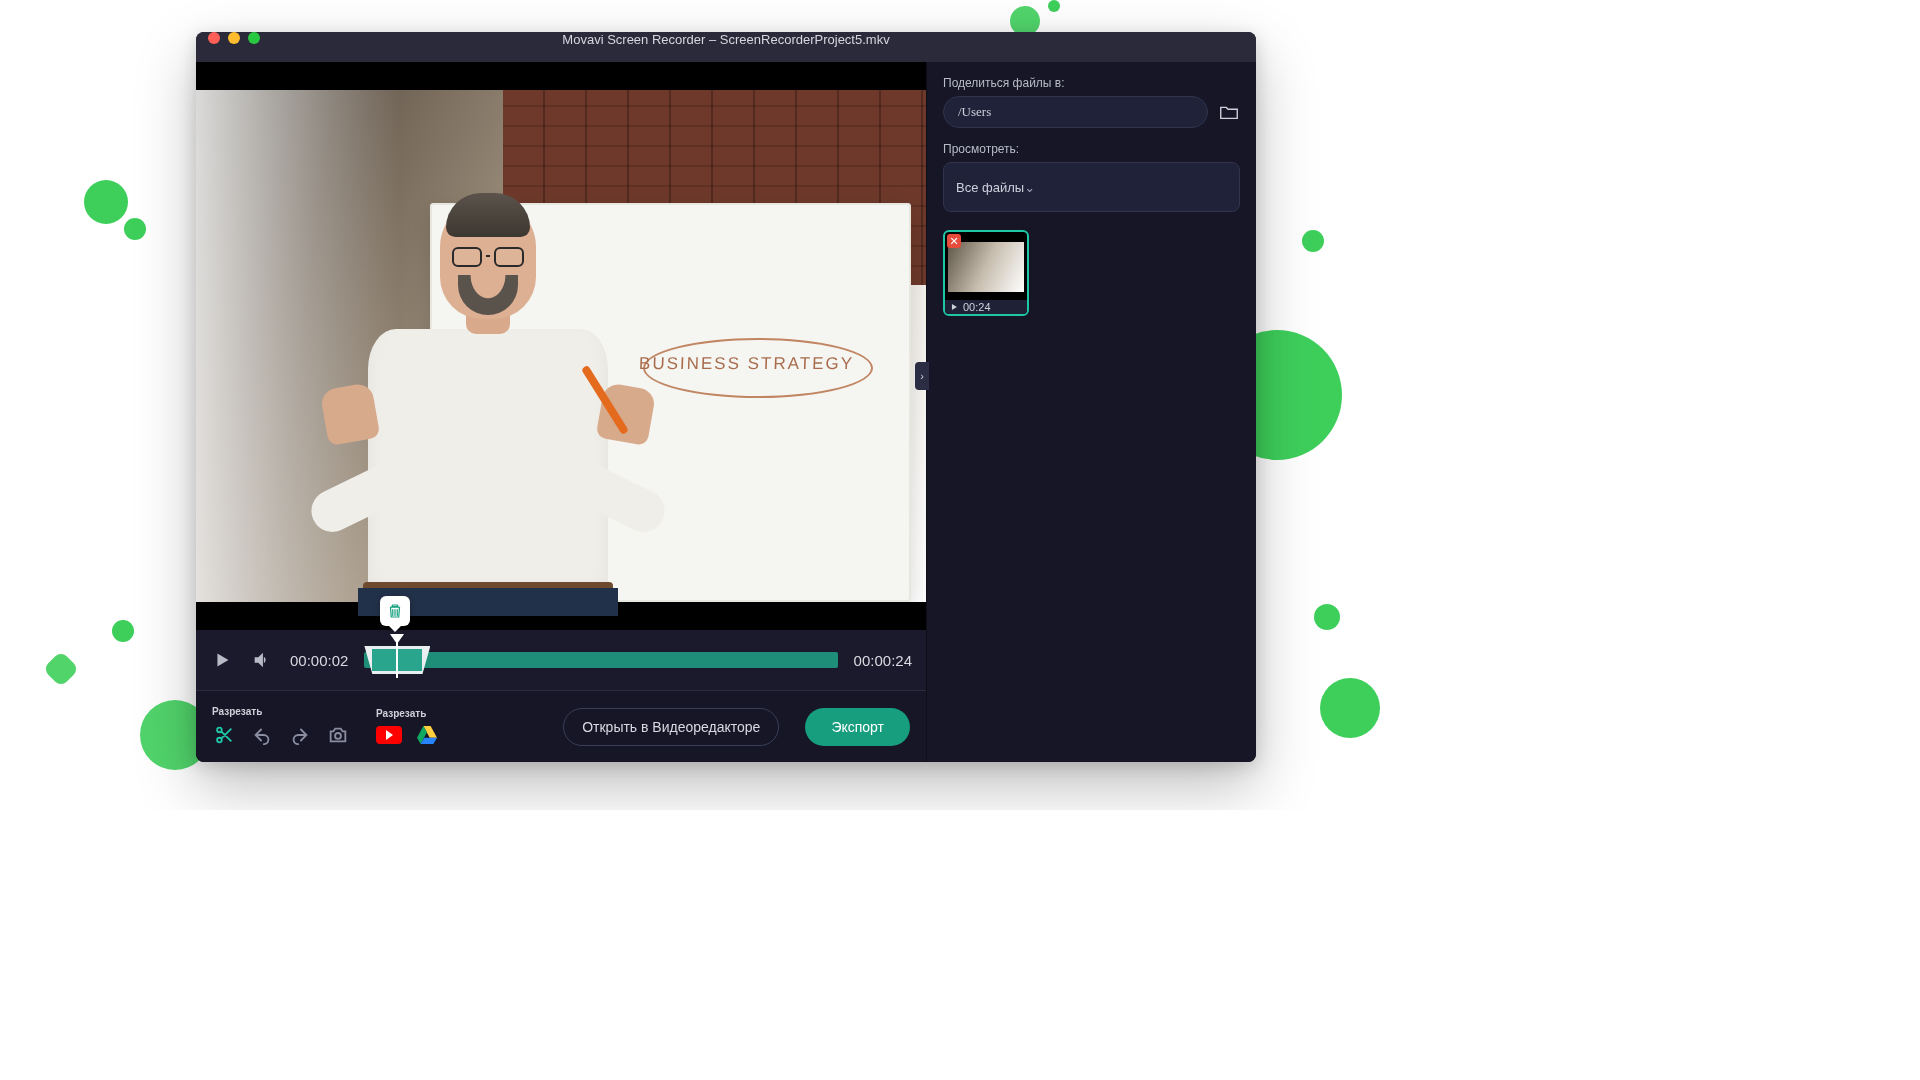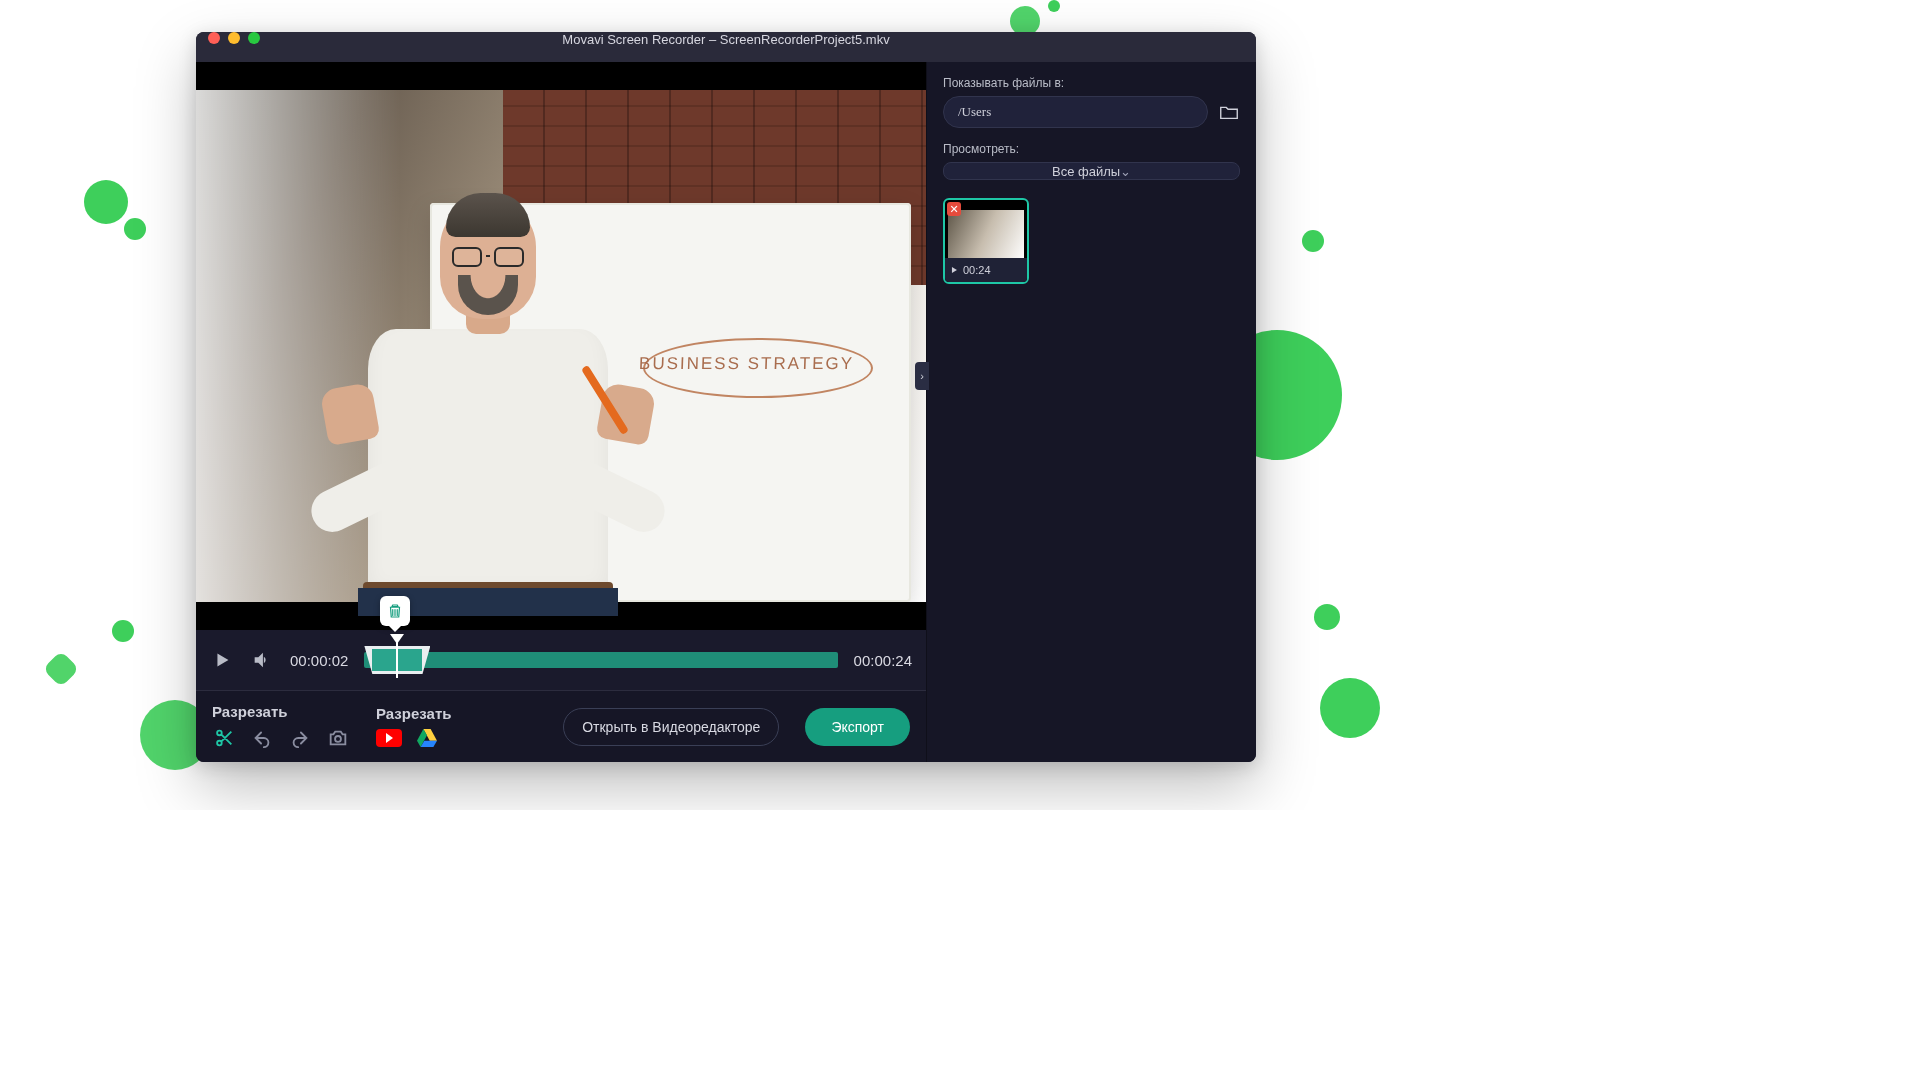--- a/index.html
+++ b/index.html
@@ -214,21 +214,21 @@
   }
 
   .bottom {
     border-top:1px solid #2c2c3e;
     height: 72px;
     background:#161626;
     display:flex; align-items:center; padding:0 16px;
     gap: 26px;
   }
   .group { display:flex; flex-direction:column; gap:6px;}
-  .group-label { color:#cfd0da; font-size:15px; font-weight:600;}
+  .group-label { color:#cfd0da; font-size:10px; font-weight:600;}
   .group-icons{ display:flex; gap:14px; align-items:center;}
   .tool { width:24px; height:24px; color:#8a8da0; display:flex; align-items:center; justify-content:center; cursor:pointer;}
   .tool.accent { color:#1ec7a6;}
   .tool svg { width:22px; height:22px; fill: currentColor;}
   .yt { width:26px; height:18px; background:#ff0000; border-radius:4px; position:relative;}
   .yt::after{ content:""; position:absolute; left:10px; top:4px; border-left:7px solid #fff; border-top:5px solid transparent; border-bottom:5px solid transparent;}
   .gd { width:22px; height:20px; position:relative;}
   .gd svg{ width:22px; height:20px;}
   .bottom-spacer{ flex:1;}
   .btn-outline {
@@ -249,40 +249,40 @@
   }
   .field-label { color:#b9bcc7; font-size:12px; margin-bottom:6px;}
   .path-row { display:flex; align-items:center; gap:10px; margin-bottom:14px;}
   .path-input {
     flex:1; height:32px; border-radius:16px; background:#20223a;
     border:1px solid #31344d; color:#cfd0da; padding:0 14px; font-size:13px;font-family:Liberation Serif, serif;
   }
   .folder-btn { width:22px; height:22px; color:#cfd0da; cursor:pointer;}
   .folder-btn svg{ width:22px; height:22px; fill:none; stroke:currentColor; stroke-width:1.5;}
   .select {
-    height:18px; border-radius:8px; background:#20223a;
+    height:50px; border-radius:8px; background:#20223a;
     border:1px solid #31344d; color:#cfd0da; padding:0 12px; font-size:13px;
-    display:flex; align-items:center; justify-content:center; cursor:pointer;
+    display:flex; align-items:center; justify-content:flex-start; cursor:pointer;
     margin-bottom:18px;
   }
   .chev { color:#9fa2b6;}
   .thumb {
     width:86px; height:86px; border:2px solid #1ec7a6; border-radius:6px;
     background:#000; position:relative; overflow:hidden; cursor:pointer;
   }
   .thumb .mini {
     position:absolute; left:3px; right:3px; top:10px; bottom:22px;
     background: linear-gradient(115deg,#5e5648 0%, #c7bdae 50%, #ffffff 100%);
   }
   .thumb .del {
     position:absolute; top:2px; left:2px; width:14px; height:14px; background:#e64b3c;
     color:#fff; border-radius:3px; font-size:11px; line-height:14px; text-align:center; cursor:pointer;
   }
   .thumb .dur {
-    position:absolute; left:0; right:0; bottom:0; height:24px; background:#1f2236;
+    position:absolute; left:0; right:0; bottom:0; height:14px; background:#1f2236;
     color:#cfd0da; font-size:11px; display:flex; align-items:center; gap:4px; padding:0 4px;
   }
   .thumb .dur svg{ width:10px; height:10px; fill:#cfd0da;}
   .collapse {
     position:absolute; left:-12px; top:300px; width:14px; height:28px;
     background:#2a2d43; color:#cfd0da; font-size:11px; display:flex;
     align-items:center; justify-content:center; border-radius:4px 0 0 4px; cursor:pointer;
   }
 </style>
 </head>
@@ -415,21 +415,21 @@
 
         <div class="bottom-spacer"></div>
         <button class="btn-outline">Открыть в Видеоредакторе</button>
         <button class="btn-primary">Экспорт</button>
       </div>
     </div>
 
     <div class="right">
       <div class="collapse">›</div>
 
-      <div class="field-label">Показывать файлы в:</div>
+      <div class="field-label">Поделиться файлы в:</div>
       <div class="path-row">
         <input class="path-input" value="/Users" style="">
         <div class="folder-btn">
           <svg viewBox="0 0 24 24">
               <path d="M3 7h6l2 2h10v10H3z"></path>
             </svg>
         </div>
       </div>
 
       <div class="field-label">Просмотреть:</div>

